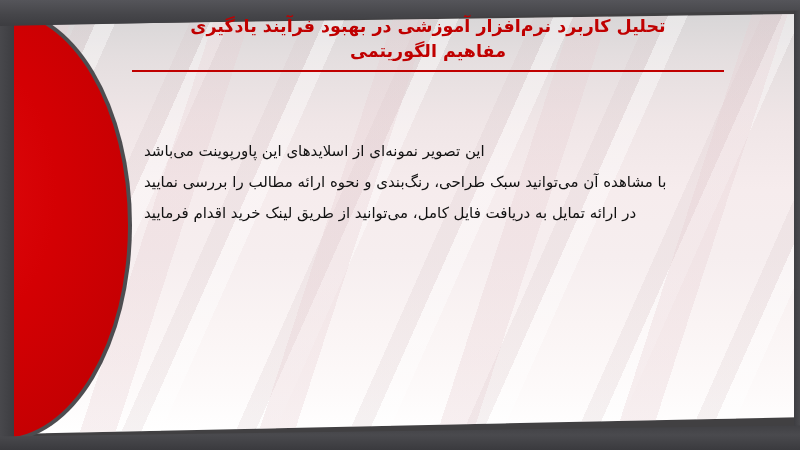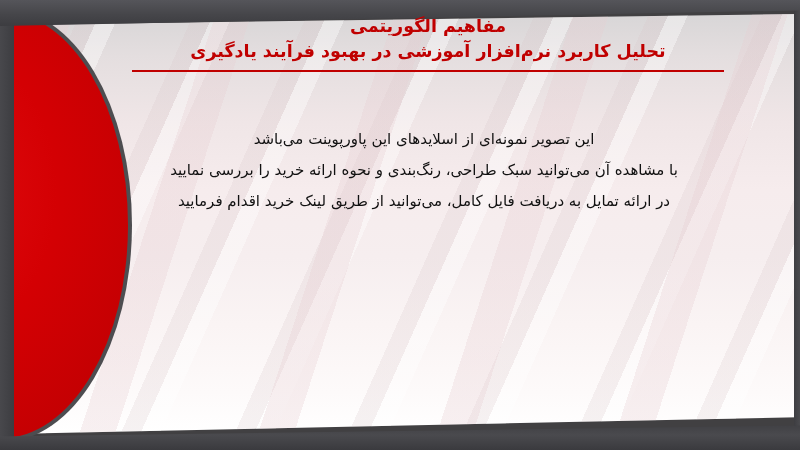--- a/index.html
+++ b/index.html
@@ -149,23 +149,23 @@
   .title-rule {
     margin: 6px auto 0 auto;
     width: 592px;
     height: 0;
     border-top: 2px solid #c00000;
   }
 
   
   .body-block {
     position: absolute;
-    right: 96px; top: 124px;
+    right: 96px; top: 136px;
     width: 560px;
-    text-align: center;
+    text-align: left;
     direction: rtl;
     z-index: 8;
   }
   .body-line {
     color: #111111;
     font-size: 15px;
     line-height: 31px;
     white-space: nowrap;
     direction: rtl;
   }
@@ -182,24 +182,24 @@
   <div class="frame-top"></div>
   <div class="frame-bottom"></div>
 
   <div class="red-ellipse-wrap">
     <div class="red-ellipse-outline">
       <div class="red-ellipse-fill"></div>
     </div>
   </div>
 
   <div class="title-block">
+    <div class="title-line">تحلیل کاربرد نرم‌افزار آموزشی در بهبود فرآیند یادگیری</div>
     <div class="title-line">مفاهیم الگوریتمی</div>
-    <div class="title-line">تحلیل کاربرد نرم‌افزار آموزشی در بهبود فرآیند یادگیری</div>
     <div class="title-rule"></div>
   </div>
 
   <div class="body-block">
     <div class="body-line">این تصویر نمونه‌ای از اسلایدهای این پاورپوینت می‌باشد</div>
-    <div class="body-line">با مشاهده آن می‌توانید سبک طراحی، رنگ‌بندی و نحوه ارائه خرید را بررسی نمایید</div>
+    <div class="body-line">با مشاهده آن می‌توانید سبک طراحی، رنگ‌بندی و نحوه ارائه مطالب را بررسی نمایید</div>
     <div class="body-line">در ارائه تمایل به دریافت فایل کامل، می‌توانید از طریق لینک خرید اقدام فرمایید</div>
   </div>
 
 </div>
 
 </body></html>

